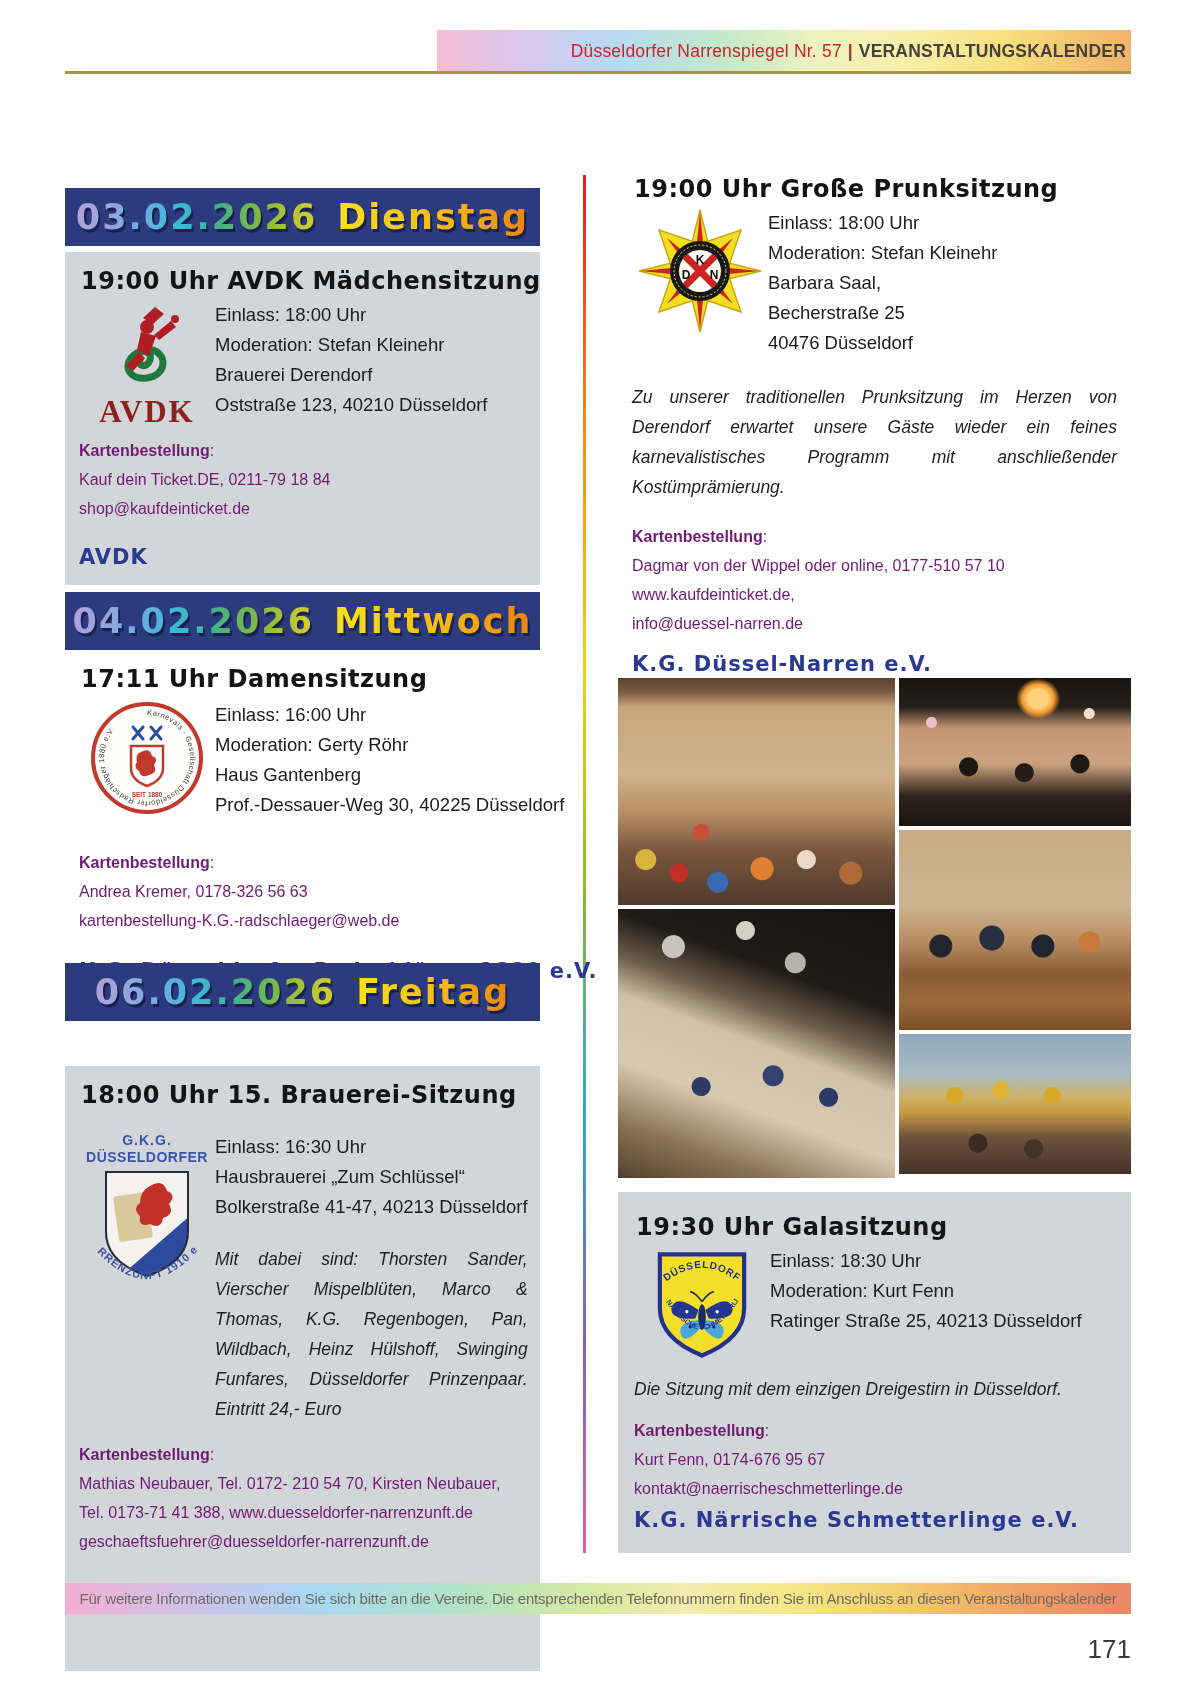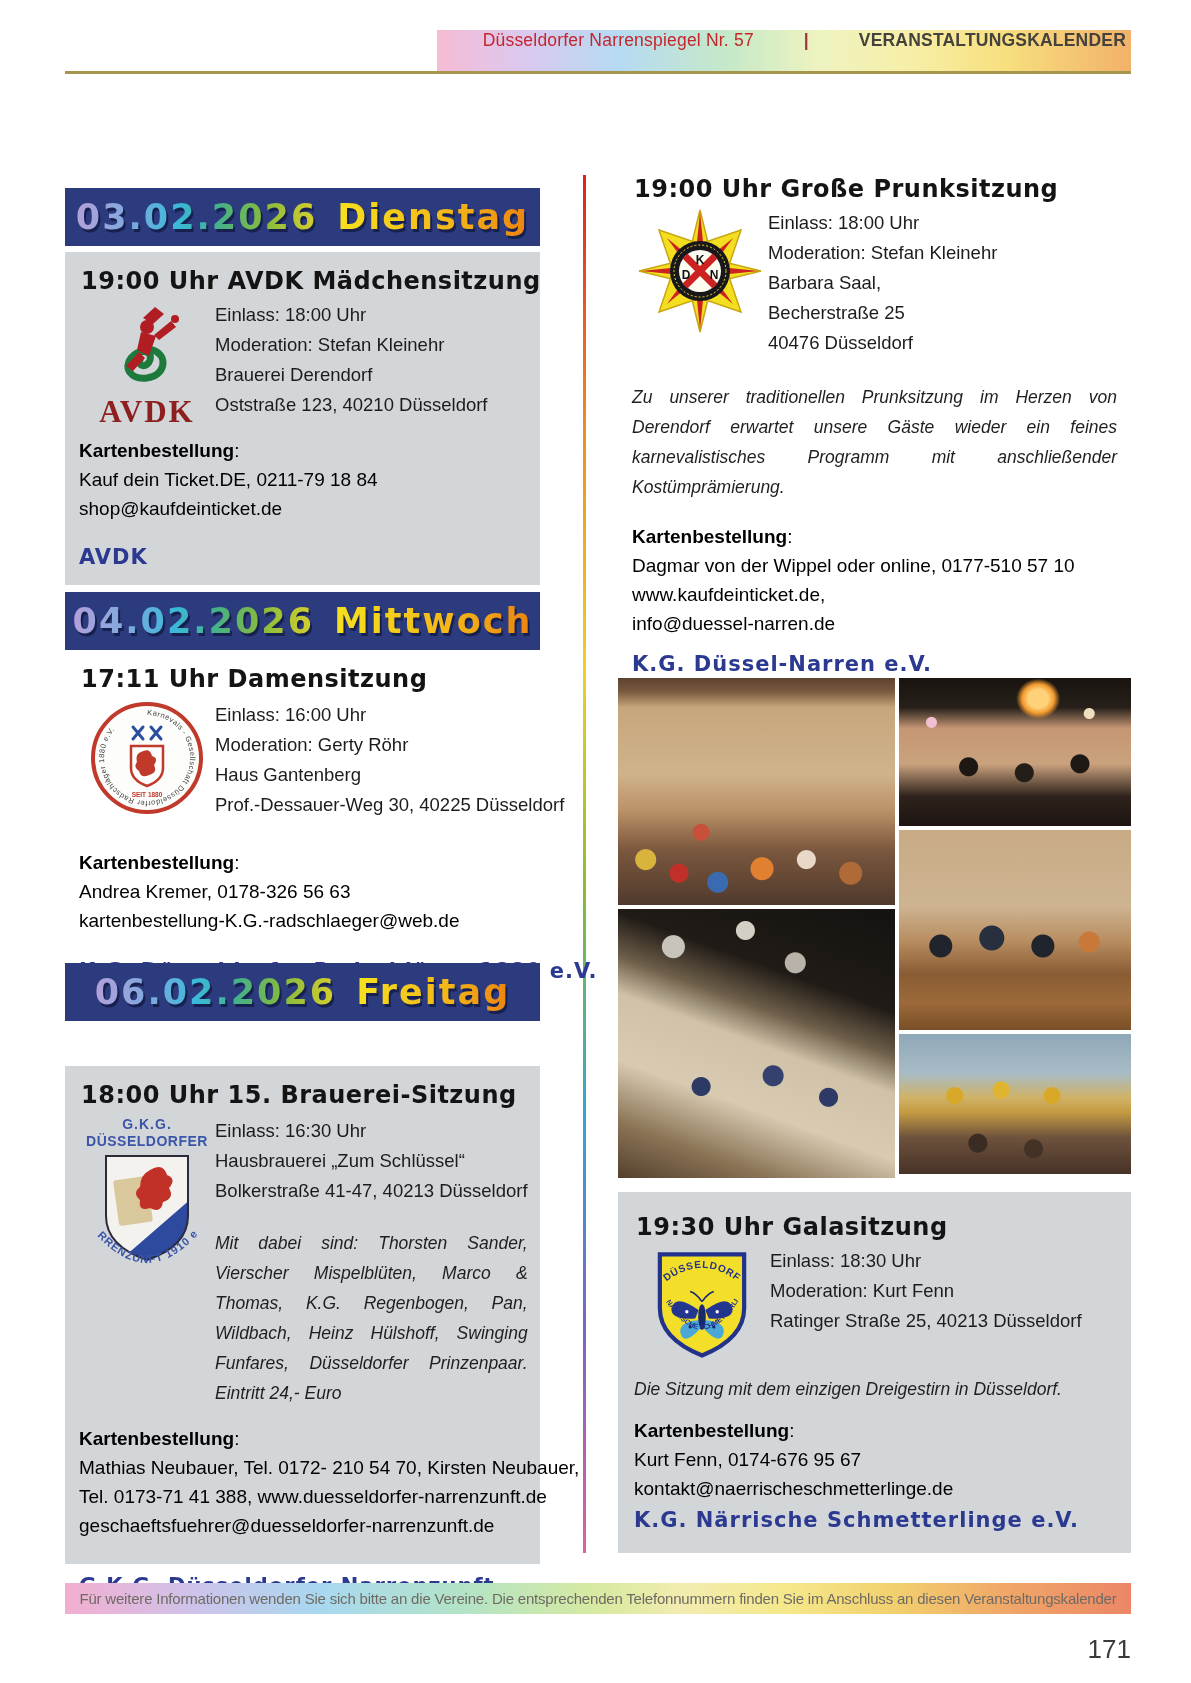--- a/index.html
+++ b/index.html
@@ -1,21 +1,21 @@
 <!DOCTYPE html>
 <html><head>
 <meta charset="utf-8">
 <style>
   html,body{margin:0;padding:0;background:#ffffff;}
   .page{position:relative;width:1191px;height:1683px;background:#ffffff;overflow:hidden;
         font-family:"Liberation Sans",sans-serif;color:#1c1c1c;}
   
   .hdr-bar{position:absolute;left:437px;top:30px;width:694px;height:42px;
     background:linear-gradient(90deg,#f6bcd4 0%,#dcc8ee 12%,#b6daf2 26%,#c6e9c8 42%,#eef3c0 55%,#f7efa8 68%,#f7df7e 82%,#f2b169 100%);
-    display:flex;justify-content:flex-end;padding-right:5px;box-sizing:border-box;gap:44px;}
+    display:flex;align-items:center;justify-content:flex-end;padding-right:5px;box-sizing:border-box;}
   .hdr-mag{color:#c5252c;font-size:17.5px;letter-spacing:0.2px;}
   .hdr-sep{color:#a03a3a;font-size:17.5px;margin:0 6px;font-weight:bold;}
   .hdr-sec{color:#45423e;font-size:17.5px;font-weight:bold;letter-spacing:0.2px;}
   .gold-line{position:absolute;left:65px;top:71px;width:1066px;height:3px;background:#a6954e;}
   
   .banner{position:absolute;left:65px;width:475px;height:58px;background:#2c3a7e;
     display:flex;align-items:center;justify-content:center;gap:20px;
     font-family:"DejaVu Sans",sans-serif;font-weight:bold;font-size:35px;letter-spacing:2px;}
   .banner .date{background:linear-gradient(90deg,#b4a0da 0%,#7fa9de 22%,#3ab9da 42%,#46b184 60%,#86bb3e 78%,#d8cf2c 100%);
     -webkit-background-clip:text;background-clip:text;color:transparent;
@@ -28,21 +28,21 @@
   .gray{background:#d3d6d9;}
   .rblock{position:absolute;left:618px;width:513px;box-sizing:border-box;padding:0 14px;}
   .rgray{background:#d3d6d9;padding:18px 16px 10px 16px;}
   .event-title{font-family:"DejaVu Sans",sans-serif;font-weight:bold;font-size:24px;
     letter-spacing:0.5px;color:#141414;line-height:34px;margin:0 0 2px 2px;white-space:nowrap;}
   .event-row{display:flex;}
   .logo-col{width:136px;flex:none;display:flex;flex-direction:column;align-items:center;}
   .detail-col{flex:1;font-size:18.5px;line-height:30px;color:#1c1c1c;}
   .dline{white-space:nowrap;}
   .note{font-style:italic;text-align:justify;font-size:17.5px;line-height:30px;color:#1f1f1f;}
-  .kb{font-size:19px;line-height:29px;color:#000000;}
+  .kb{font-size:16px;line-height:29px;color:#701a75;}
   .kb .lbl{font-weight:bold;}
   .kbline{white-space:nowrap;}
   .club{font-family:"DejaVu Sans",sans-serif;font-weight:bold;font-size:21px;
     letter-spacing:1px;color:#2b3a90;white-space:nowrap;}
   
   .avdk-word{font-family:"Liberation Serif",serif;font-weight:bold;font-size:31px;
     letter-spacing:2px;color:#8e1f1f;line-height:32px;}
   .gkg-line1,.gkg-line2{font-weight:bold;color:#3b55a8;text-align:center;line-height:17px;}
   .gkg-line1{font-size:14px;letter-spacing:1px;}
   .gkg-line2{font-size:14px;letter-spacing:0.5px;}
@@ -188,23 +188,23 @@
       <div class="kbline">kartenbestellung-K.G.-radschlaeger@web.de</div>
     </div>
     <div class="club" style="margin-top:24px">K.G. Düsseldorfer Radschläger 1880 e.V.</div>
   </div>
 
   <div class="banner" style="top:963px">
     <span class="date">06.02.2026</span>
     <span class="day">Freitag</span>
   </div>
 
-  <div class="block gray" style="top:1066px;height:498px">
+  <div class="block gray" style="top:1066px;height:605px">
     <div class="event-title">18:00 Uhr 15. Brauerei-Sitzung</div>
-    <div class="event-row" style="margin-top:4px">
+    <div class="event-row" style="margin-top:20px">
       <div class="logo-col">
         <div class="gkg-line1">G.K.G.</div>
         <div class="gkg-line2">DÜSSELDORFER</div>
         <svg width="122" height="140" viewBox="0 0 122 140">
           <defs>
             <clipPath id="gkgshield">
                 <path d="M20 6 h82 v60 q0 30 -41 44 q-41 -14 -41 -44 z"></path>
               </clipPath>
             <path id="gkgarc" d="M8 82 q53 62 106 0"></path>
           </defs>

